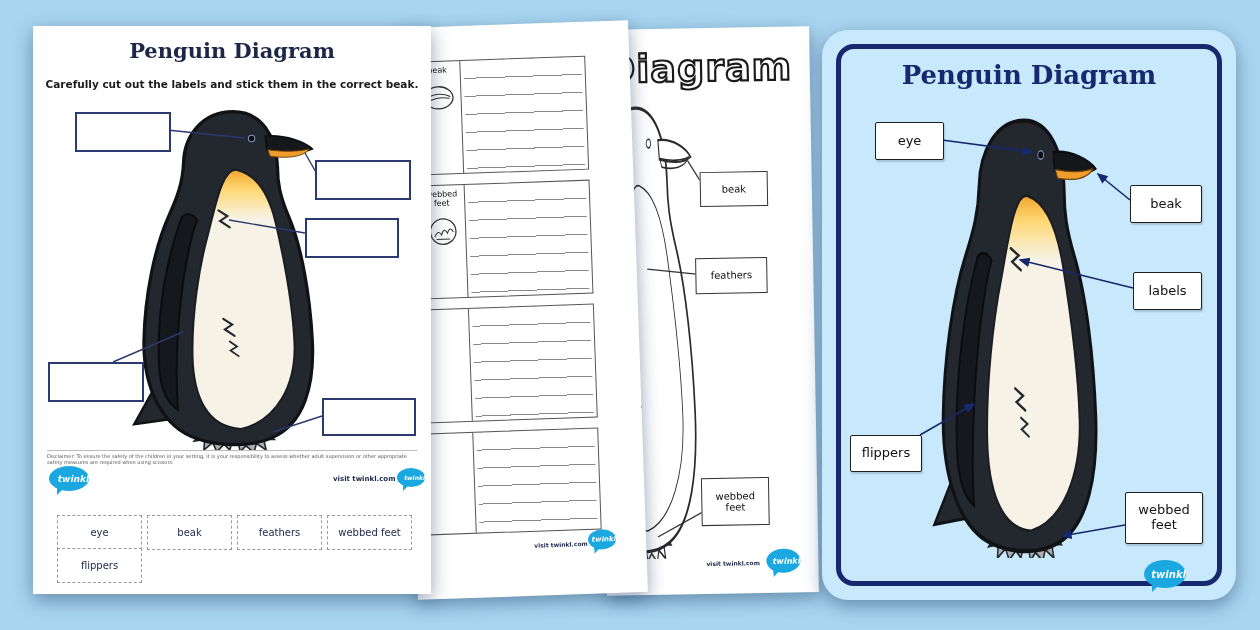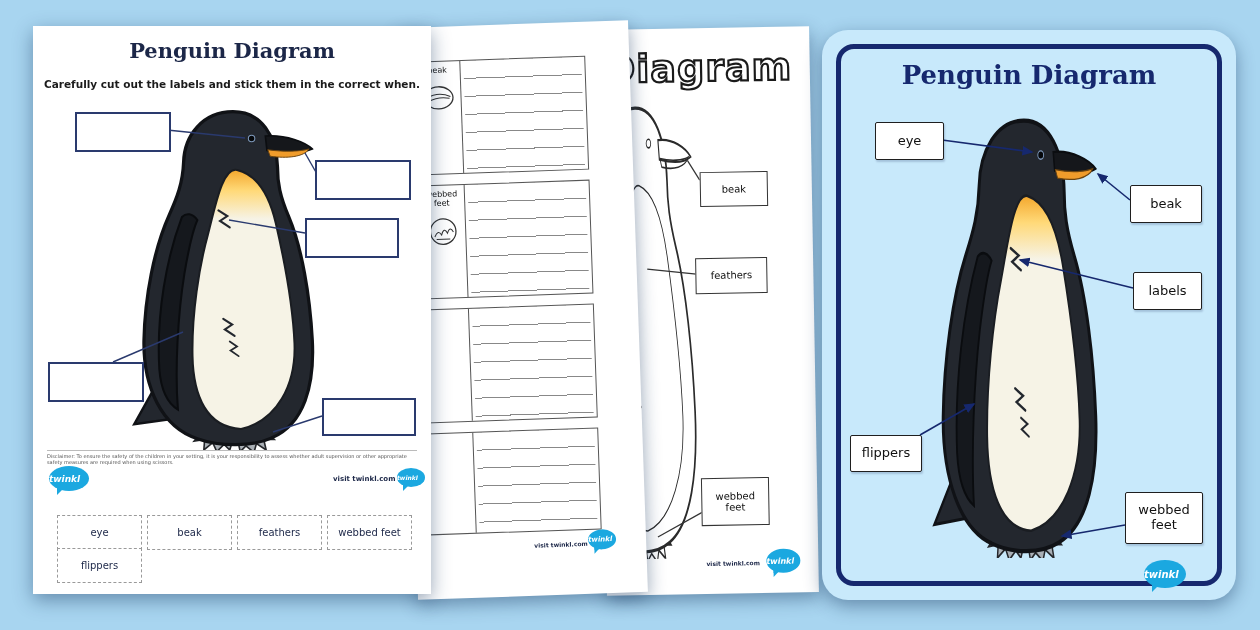--- a/index.html
+++ b/index.html
@@ -13,21 +13,21 @@
   .p1-title{position:absolute;top:12px;left:0;width:100%;margin:0;text-align:center;
     font-family:"DejaVu Serif",serif;font-size:21px;font-weight:700;color:#1c2748;}
   .p1-sub{position:absolute;top:52px;left:0;width:100%;margin:0;text-align:center;
     font-size:10.5px;font-weight:700;color:#1b1b1b;}
   .p1-penguin{position:absolute;left:72px;top:76px;width:243px;height:348px;}
   .abox{position:absolute;background:#fff;border:2px solid #2a3a6e;}
   .p1-disclaimer{position:absolute;left:14px;right:14px;top:424px;margin:0;
     font-size:5px;color:#555;line-height:1.25;border-top:0.5px solid #bbb;padding-top:2px;}
   .visit{position:absolute;font-size:7px;font-weight:700;color:#1c2748;white-space:nowrap;}
   .twinkl-bubble{position:absolute;background:#1ba8e0;color:#fff;font-weight:700;font-style:italic;
-    display:flex;align-items:center;justify-content:flex-start;border-radius:50%;}
+    display:flex;align-items:center;justify-content:flex-end;border-radius:50%;}
   .twinkl-bubble::after{content:"";position:absolute;bottom:-4px;left:20%;
     border:4px solid transparent;border-top-color:#1ba8e0;border-left-color:#1ba8e0;}
   .cutout{position:absolute;background:#fff;border:1.6px dashed #9a9a9a;
     display:flex;align-items:center;justify-content:center;font-size:10px;color:#1c2748;}
   
   .p2{left:408px;top:24px;width:230px;height:572px;z-index:2;transform:rotate(-2deg);}
   .wblock{position:absolute;left:14px;width:170px;border:1px solid #555;display:flex;background:#fff;}
   .wcell{width:46px;border-right:1px solid #555;display:flex;flex-direction:column;
     align-items:center;padding-top:5px;gap:3px;box-sizing:border-box;}
   .wlabel{font-size:8px;color:#111;text-align:center;line-height:1.1;}
@@ -157,21 +157,21 @@
       <div class="wlines"></div>
     </div>
     <span class="visit" style="left:118px;top:518px;font-size:6px">visit twinkl.com</span>
     <div class="twinkl-bubble" style="left:172px;top:508px;width:28px;height:20px;font-size:7px">
         <span>twinkl</span>
       </div>
   </section>
 
   <section class="page p1">
     <h1 class="p1-title">Penguin Diagram</h1>
-    <p class="p1-sub">Carefully cut out the labels and stick them in the correct when.</p>
+    <p class="p1-sub">Carefully cut out the labels and stick them in the correct beak.</p>
     <svg class="p1-penguin" viewBox="0 0 300 430">
         <use href="#pg-color"></use>
       </svg>
     <svg class="annot" viewBox="0 0 398 568">
       <line x1="134" y1="104" x2="212" y2="112"></line>
       <line x1="284" y1="148" x2="272" y2="127"></line>
       <line x1="272" y1="207" x2="196" y2="194"></line>
       <line x1="80" y1="336" x2="150" y2="306"></line>
       <line x1="289" y1="390" x2="240" y2="406"></line>
     </svg>

